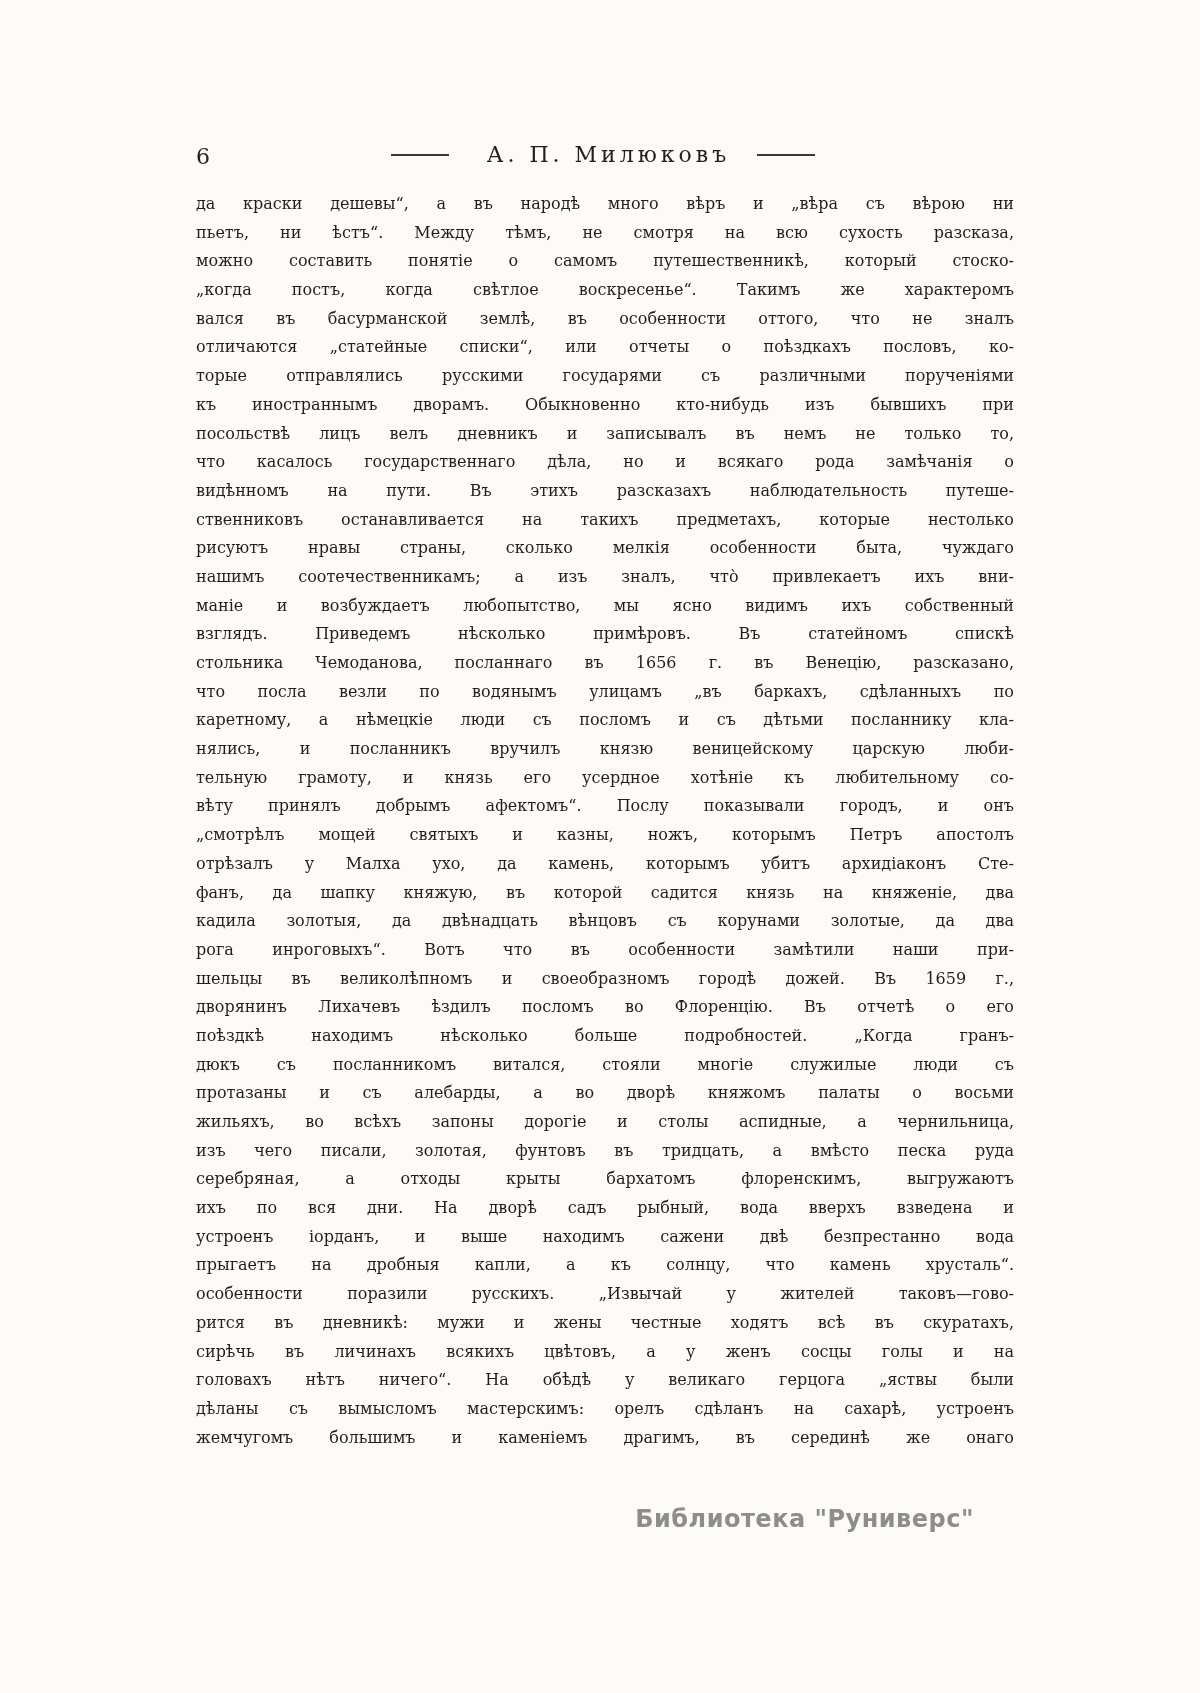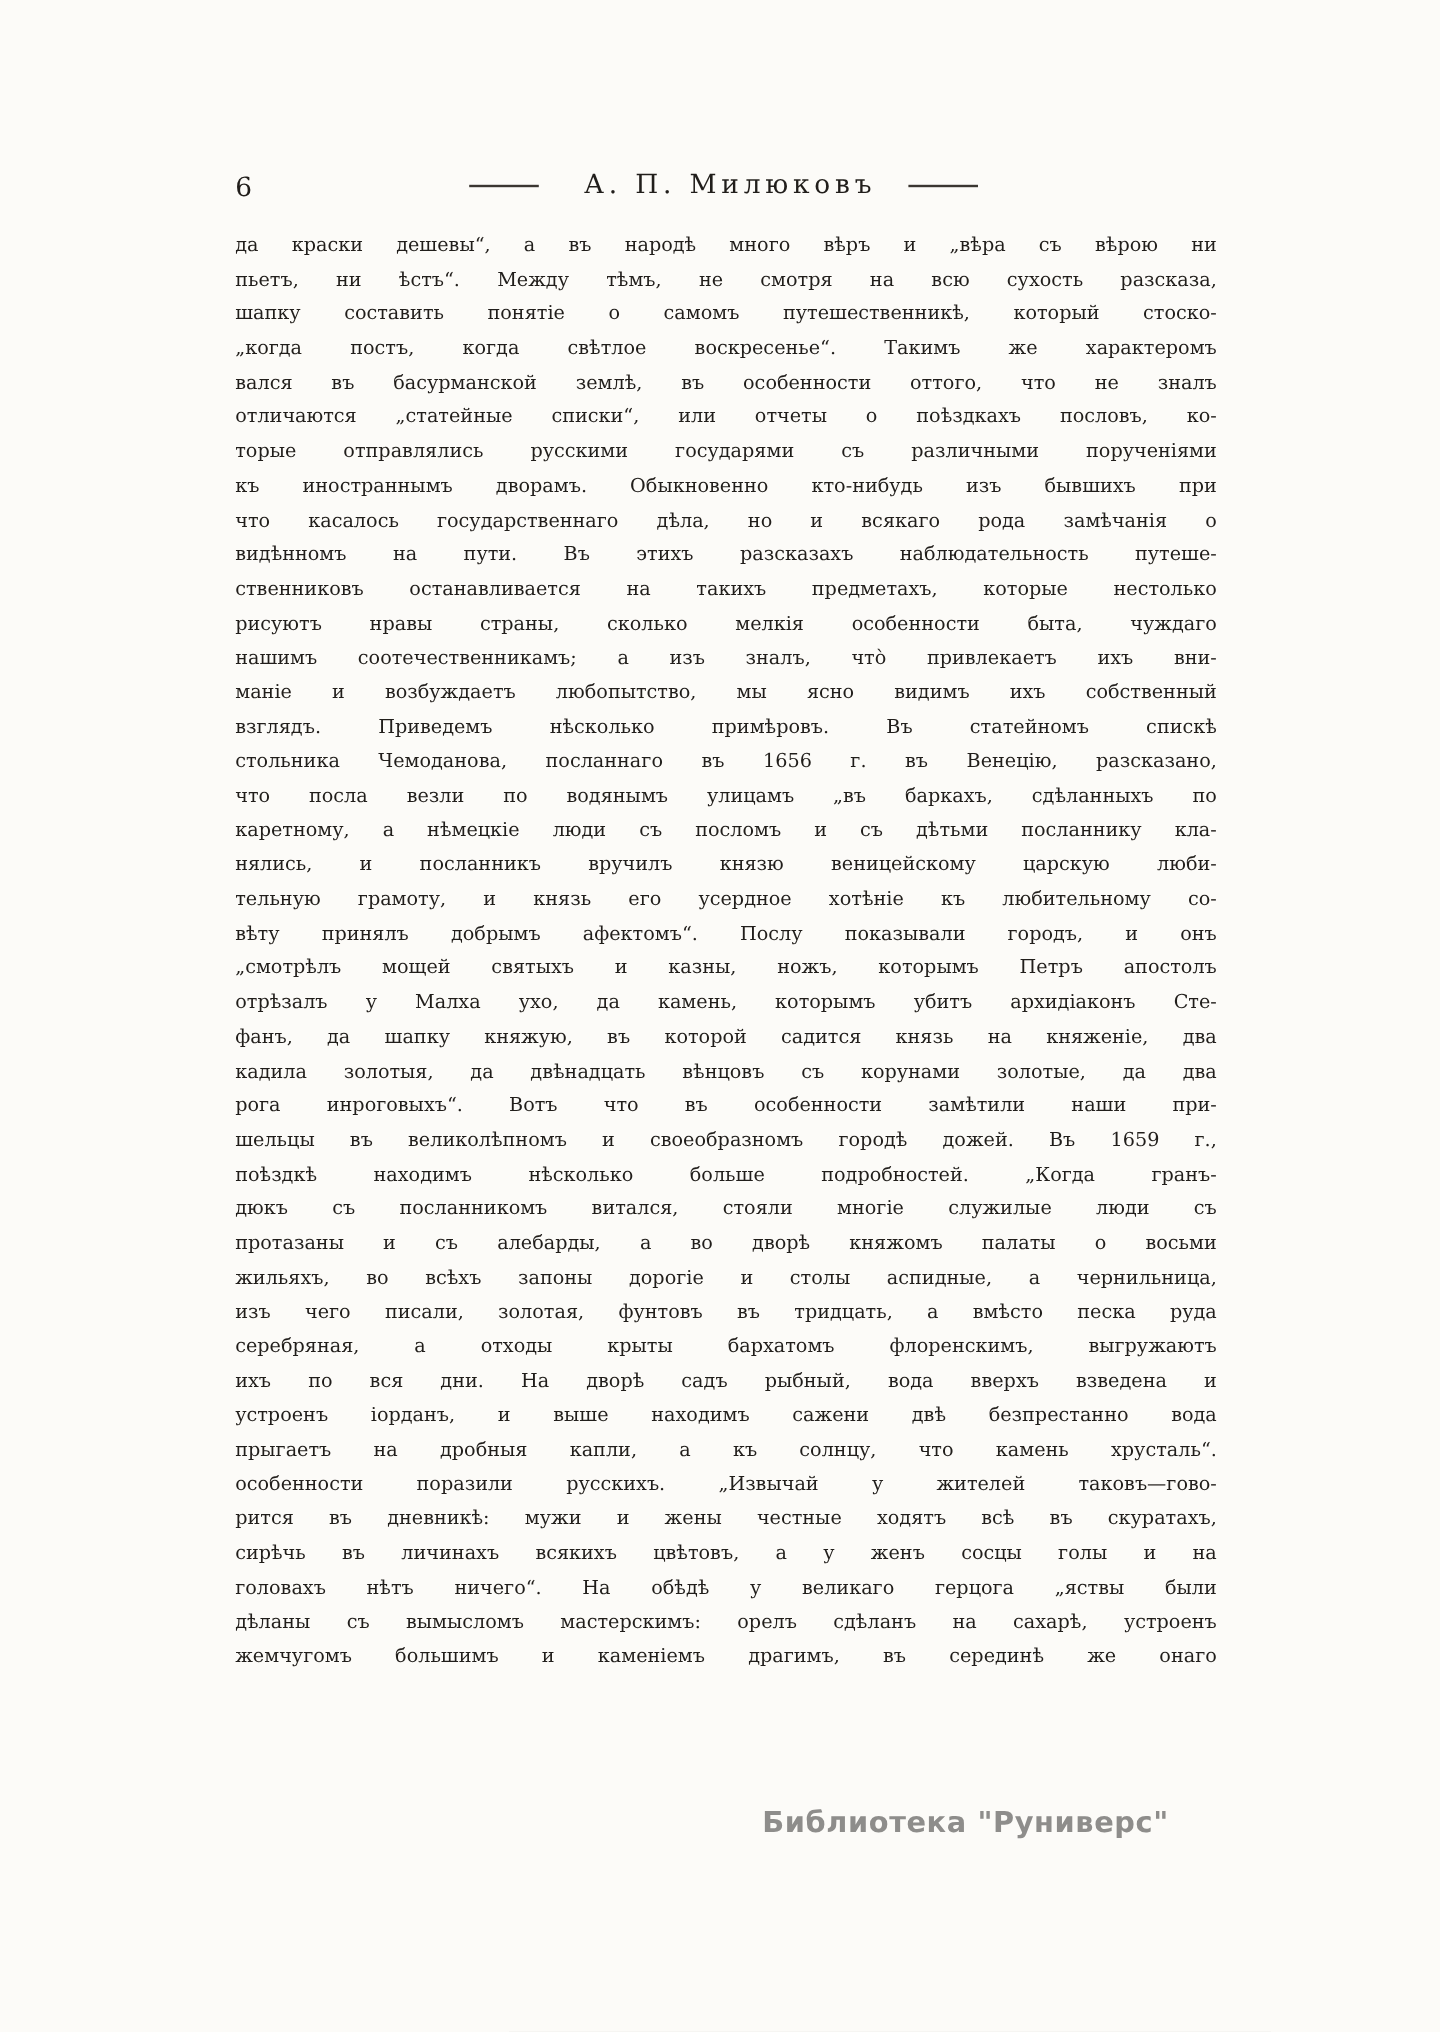--- a/index.html
+++ b/index.html
@@ -90,45 +90,47 @@
     <div class="header-title-group">
       <span class="header-rule"></span>
       <span class="header-title">А. П. Милюковъ</span>
       <span class="header-rule"></span>
     </div>
   </div>
 
   <div class="body-text">
       <div class="text-line">да краски дешевы“, а въ народѣ много вѣръ и „вѣра съ вѣрою ни</div>
       <div class="text-line">пьетъ, ни ѣстъ“. Между тѣмъ, не смотря на всю сухость разсказа,</div>
-      <div class="text-line">шапку составить понятіе о самомъ путешественникѣ, который стоско-</div>
+      <div class="text-line">можно составить понятіе о самомъ путешественникѣ, который стоско-</div>
       <div class="text-line">„когда постъ, когда свѣтлое воскресенье“. Такимъ же характеромъ</div>
       <div class="text-line">вался въ басурманской землѣ, въ особенности оттого, что не зналъ</div>
       <div class="text-line">отличаются „статейные списки“, или отчеты о поѣздкахъ пословъ, ко-</div>
       <div class="text-line">торые отправлялись русскими государями съ различными порученіями</div>
       <div class="text-line">къ иностраннымъ дворамъ. Обыкновенно кто-нибудь изъ бывшихъ при</div>
+      <div class="text-line">посольствѣ лицъ велъ дневникъ и записывалъ въ немъ не только то,</div>
       <div class="text-line">что касалось государственнаго дѣла, но и всякаго рода замѣчанія о</div>
       <div class="text-line">видѣнномъ на пути. Въ этихъ разсказахъ наблюдательность путеше-</div>
       <div class="text-line">ственниковъ останавливается на такихъ предметахъ, которые нестолько</div>
       <div class="text-line">рисуютъ нравы страны, сколько мелкія особенности быта, чуждаго</div>
       <div class="text-line">нашимъ соотечественникамъ; а изъ зналъ, что̀ привлекаетъ ихъ вни-</div>
       <div class="text-line">маніе и возбуждаетъ любопытство, мы ясно видимъ ихъ собственный</div>
       <div class="text-line">взглядъ. Приведемъ нѣсколько примѣровъ. Въ статейномъ спискѣ</div>
       <div class="text-line">стольника Чемоданова, посланнаго въ 1656 г. въ Венецію, разсказано,</div>
       <div class="text-line">что посла везли по водянымъ улицамъ „въ баркахъ, сдѣланныхъ по</div>
       <div class="text-line">каретному, а нѣмецкіе люди съ посломъ и съ дѣтьми посланнику кла-</div>
       <div class="text-line">нялись, и посланникъ вручилъ князю веницейскому царскую люби-</div>
       <div class="text-line">тельную грамоту, и князь его усердное хотѣніе къ любительному со-</div>
       <div class="text-line">вѣту принялъ добрымъ афектомъ“. Послу показывали городъ, и онъ</div>
       <div class="text-line">„смотрѣлъ мощей святыхъ и казны, ножъ, которымъ Петръ апостолъ</div>
       <div class="text-line">отрѣзалъ у Малха ухо, да камень, которымъ убитъ архидіаконъ Сте-</div>
       <div class="text-line">фанъ, да шапку княжую, въ которой садится князь на княженіе, два</div>
       <div class="text-line">кадила золотыя, да двѣнадцать вѣнцовъ съ корунами золотые, да два</div>
       <div class="text-line">рога инроговыхъ“. Вотъ что въ особенности замѣтили наши при-</div>
       <div class="text-line">шельцы въ великолѣпномъ и своеобразномъ городѣ дожей. Въ 1659 г.,</div>
+      <div class="text-line">дворянинъ Лихачевъ ѣздилъ посломъ во Флоренцію. Въ отчетѣ о его</div>
       <div class="text-line">поѣздкѣ находимъ нѣсколько больше подробностей. „Когда гранъ-</div>
       <div class="text-line">дюкъ съ посланникомъ витался, стояли многіе служилые люди съ</div>
       <div class="text-line">протазаны и съ алебарды, а во дворѣ княжомъ палаты о восьми</div>
       <div class="text-line">жильяхъ, во всѣхъ запоны дорогіе и столы аспидные, а чернильница,</div>
       <div class="text-line">изъ чего писали, золотая, фунтовъ въ тридцать, а вмѣсто песка руда</div>
       <div class="text-line">серебряная, а отходы крыты бархатомъ флоренскимъ, выгружаютъ</div>
       <div class="text-line">ихъ по вся дни. На дворѣ садъ рыбный, вода вверхъ взведена и</div>
       <div class="text-line">устроенъ іорданъ, и выше находимъ сажени двѣ безпрестанно вода</div>
       <div class="text-line">прыгаетъ на дробныя капли, а къ солнцу, что камень хрусталь“.</div>
       <div class="text-line">особенности поразили русскихъ. „Извычай у жителей таковъ—гово-</div>

